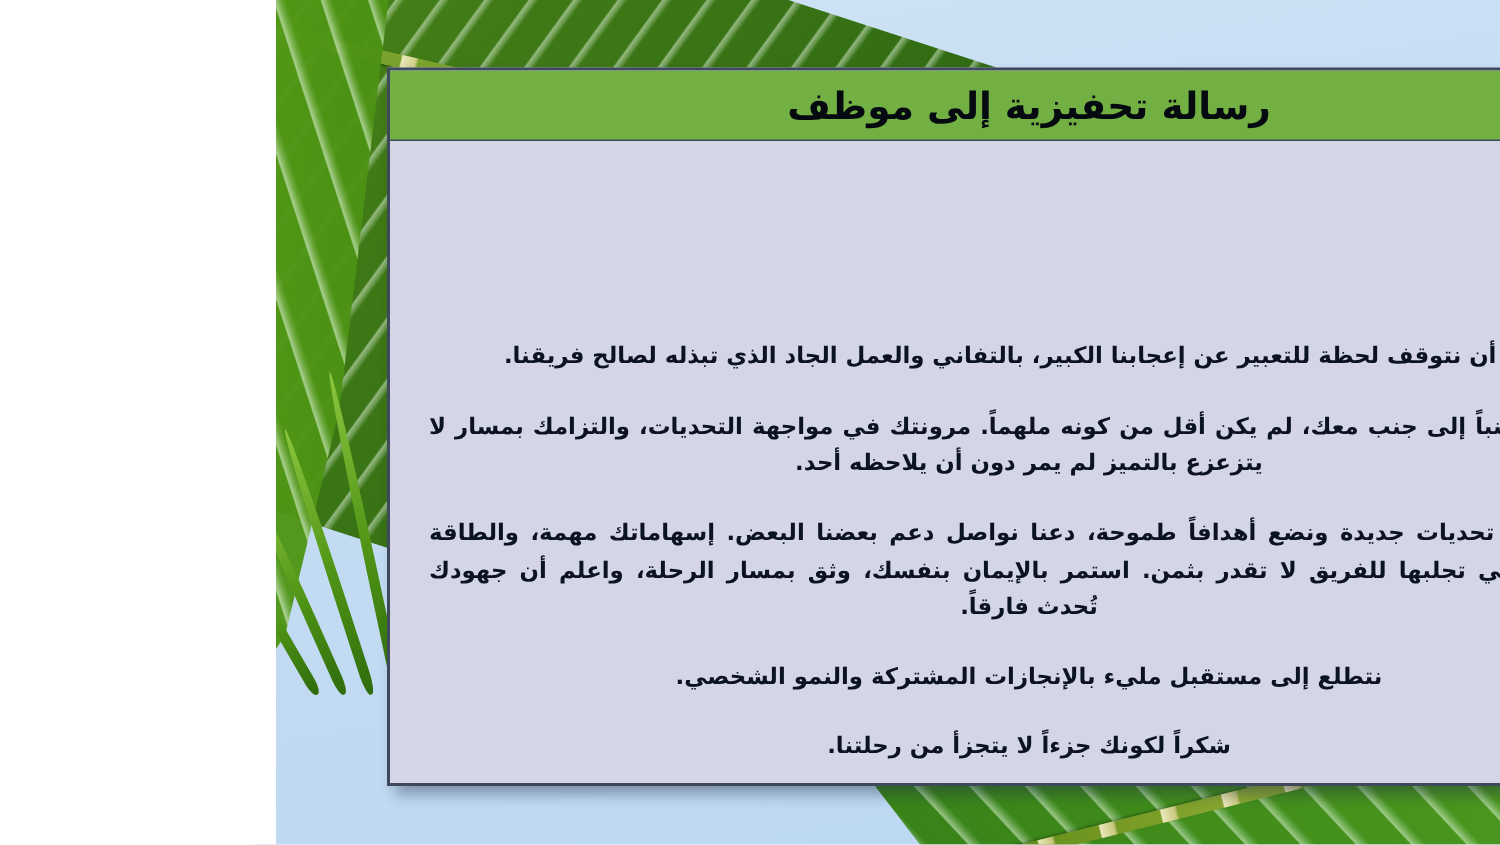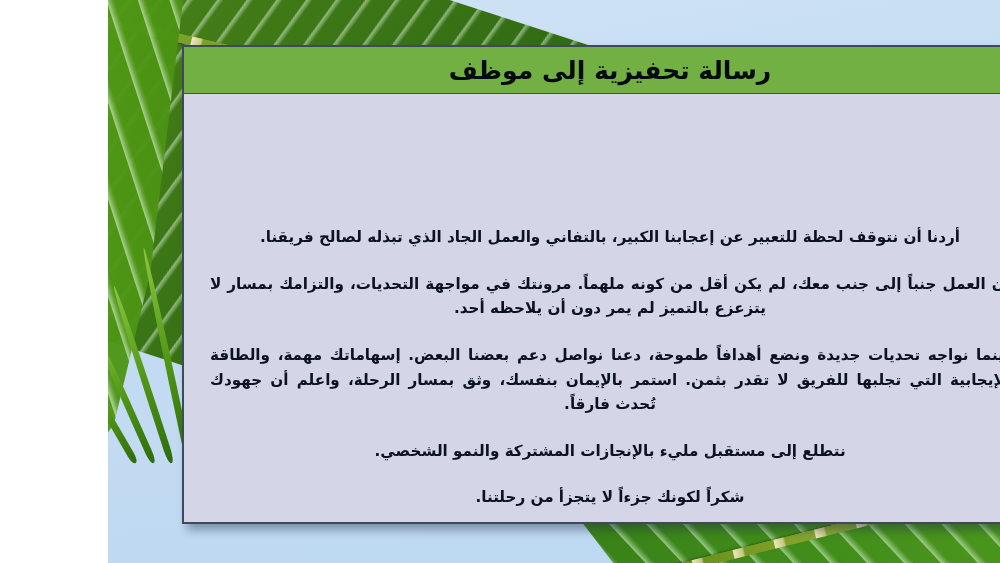--- a/index.html
+++ b/index.html
@@ -6,21 +6,21 @@
 
   html, body {
     width:1000px; height:563px;
     overflow:hidden;
     font-family:"DejaVu Sans", sans-serif;
   }
 
   
   #stage {
     position:relative;
-    width:892px; height:563px;
+    width:816px; height:563px;
     background:linear-gradient(170deg,#cfe3f5 0%,#c5dcf2 40%,#bcd8f2 100%);
     overflow:hidden;
     margin-left:16px;
   }
 
   .palm-layer { position:absolute; inset:0; pointer-events:none; }
 
   
   .frond-topleft {
     position:absolute;

